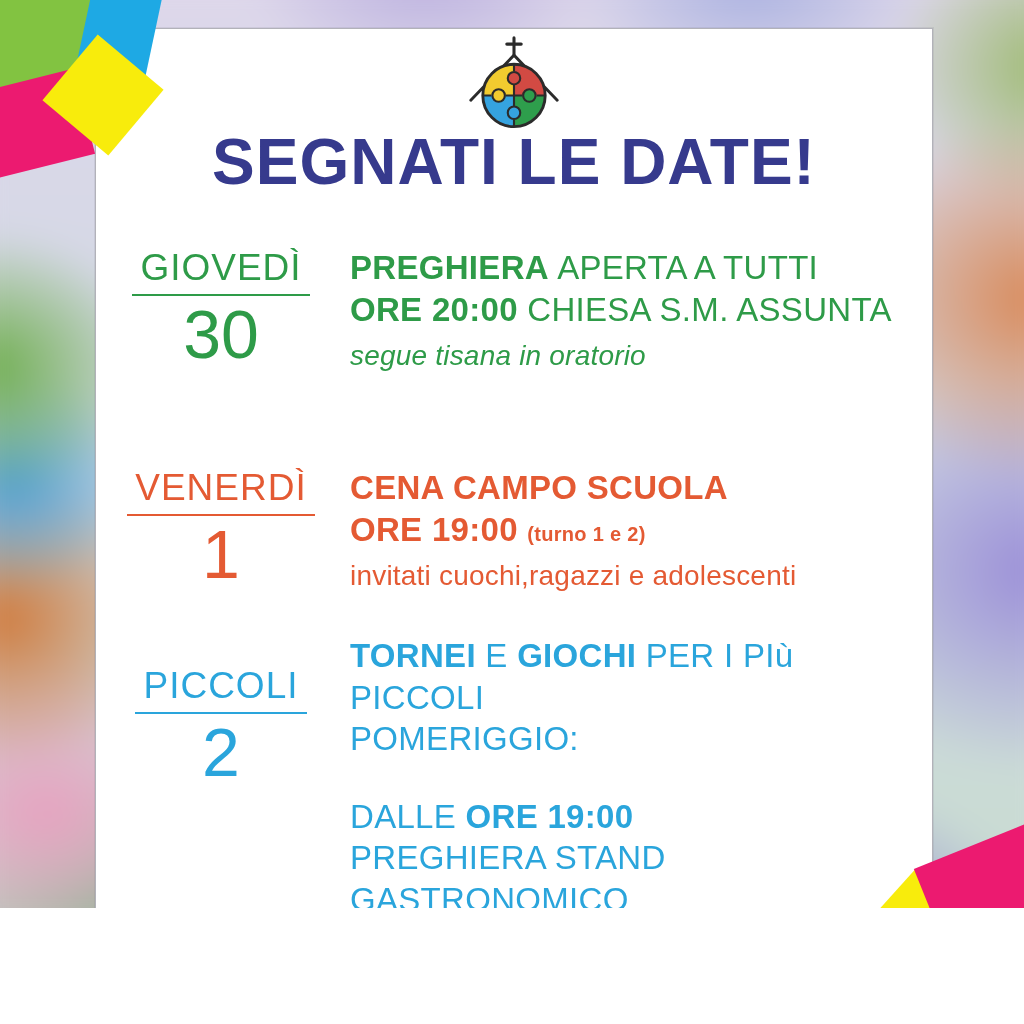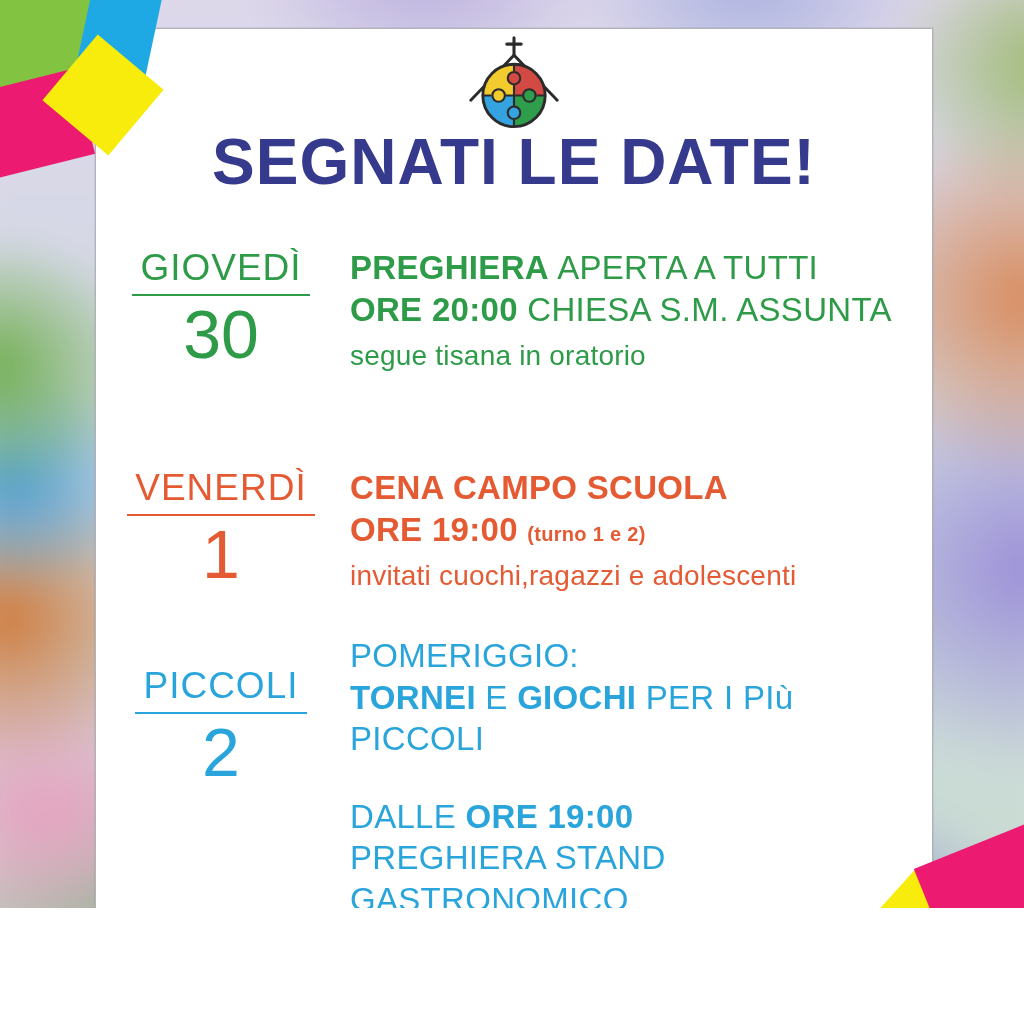--- a/index.html
+++ b/index.html
@@ -114,42 +114,42 @@
 
     <div>
         <div class="event e0" style="color: rgb(46, 155, 72);">
           <div class="day-col">
             <div><span class="day-name">GIOVEDÌ</span></div>
             <div class="day-num">30</div>
           </div>
           <div class="text-col">
             <div class="line"><span class="b">PREGHIERA </span><span>APERTA A TUTTI</span></div>
             <div class="line"><span class="b">ORE 20:00 </span><span>CHIESA S.M. ASSUNTA</span></div>
-            <div class="line small" style=""><span>segue tisana in oratorio</span></div>
+            <div class="line small" style=" font-style: italic;"><span>segue tisana in oratorio</span></div>
           </div>
         </div>
         <div class="event e1" style="color: rgb(228, 90, 51);">
           <div class="day-col">
             <div><span class="day-name">VENERDÌ</span></div>
             <div class="day-num">1</div>
           </div>
           <div class="text-col">
             <div class="line"><span class="b">CENA CAMPO SCUOLA</span></div>
             <div class="line"><span class="b">ORE 19:00 </span><span class="b sm">(turno 1 e 2)</span></div>
             <div class="line small" style=""><span>invitati cuochi,ragazzi e adolescenti</span></div>
           </div>
         </div>
         <div class="event e2" style="color: rgb(42, 165, 220);">
           <div class="day-col">
             <div><span class="day-name">PICCOLI</span></div>
             <div class="day-num">2</div>
           </div>
           <div class="text-col">
+            <div class="line"><span class="b">TORNEI</span><span> E </span><span class="b">GIOCHI</span><span> PER I PIù PICCOLI</span></div>
             <div class="line"><span>POMERIGGIO:</span></div>
-            <div class="line"><span class="b">TORNEI</span><span> E </span><span class="b">GIOCHI</span><span> PER I PIù PICCOLI</span></div>
             <div class="line" style="margin-top: 36px;"><span>DALLE </span><span class="b">ORE 19:00</span></div>
             <div class="line"><span>PREGHIERA STAND GASTRONOMICO</span></div>
             <div class="line"><span>ORE </span><span class="b">21:00 TOMBOLA</span></div>
           </div>
         </div>
       </div>
 
     <div class="footer">È OBBLIGATORIO essere dotati di GREEN PASS</div>
   </div>
 

